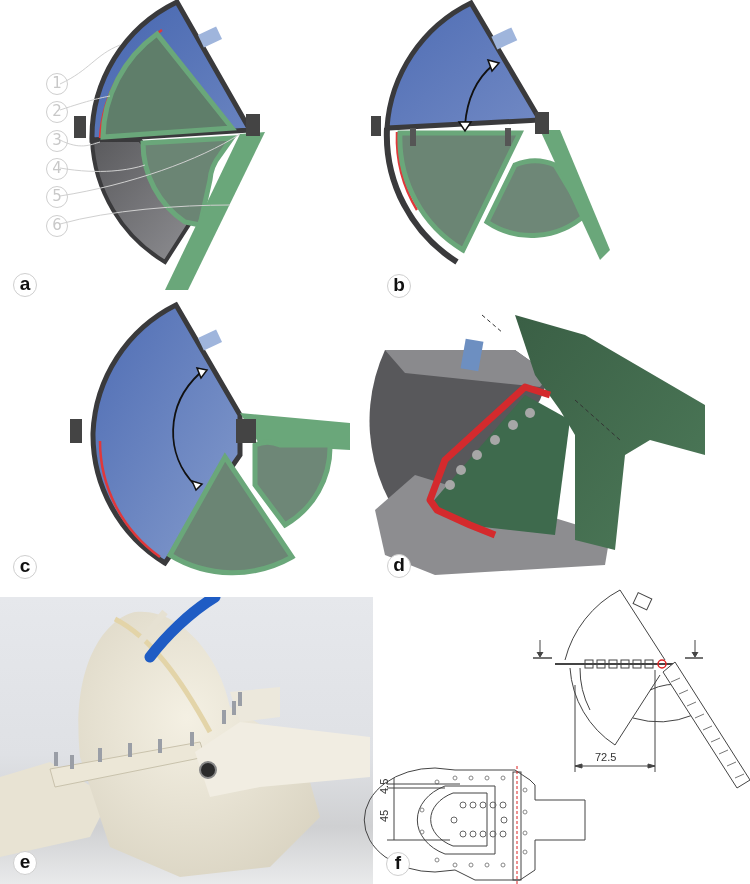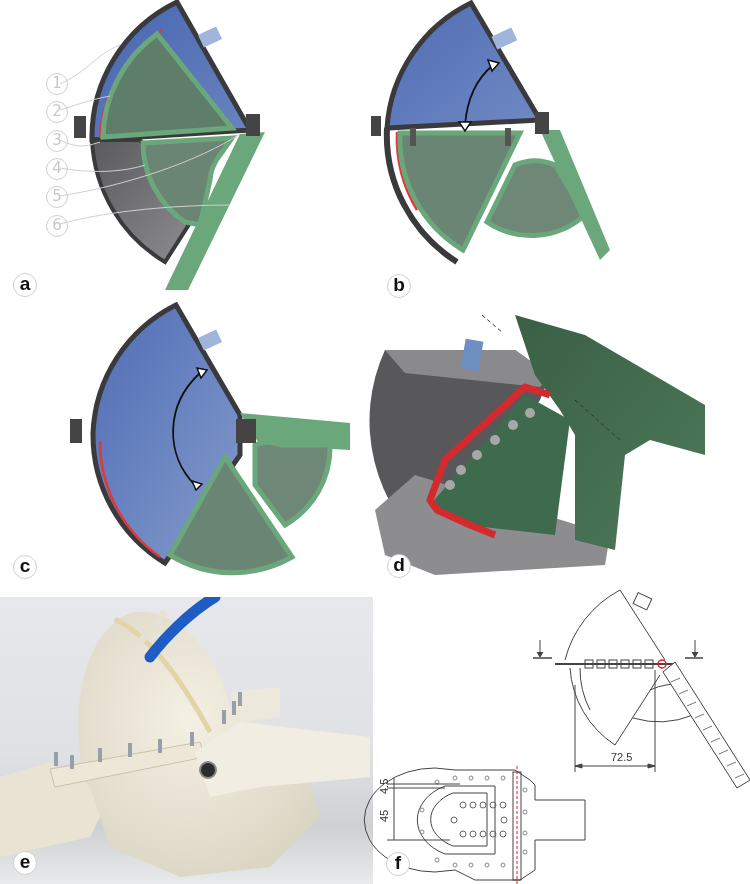--- a/index.html
+++ b/index.html
@@ -294,17 +294,17 @@
         <circle cx="47" cy="220" r="2"></circle>
           <circle cx="47" cy="242" r="2"></circle>
       </g>
 
       <line x1="12" y1="194" x2="85" y2="194"></line>
       <line x1="12" y1="198" x2="70" y2="198"></line>
       <line x1="12" y1="250" x2="75" y2="250"></line>
       <line x1="19" y1="188" x2="19" y2="250"></line>
     </g>
   </svg>
-  <div class="dim" style="left:236px;top:161px;">72.5</div>
+  <div class="dim" style="left:220px;top:161px;">72.5</div>
   <div class="dim rot" style="left:3px;top:204px;">4.5</div>
   <div class="dim rot" style="left:3px;top:232px;">45</div>
   <div class="plabel" style="left:11px;top:262px;">f</div>
 </div>
 
 </body></html>

